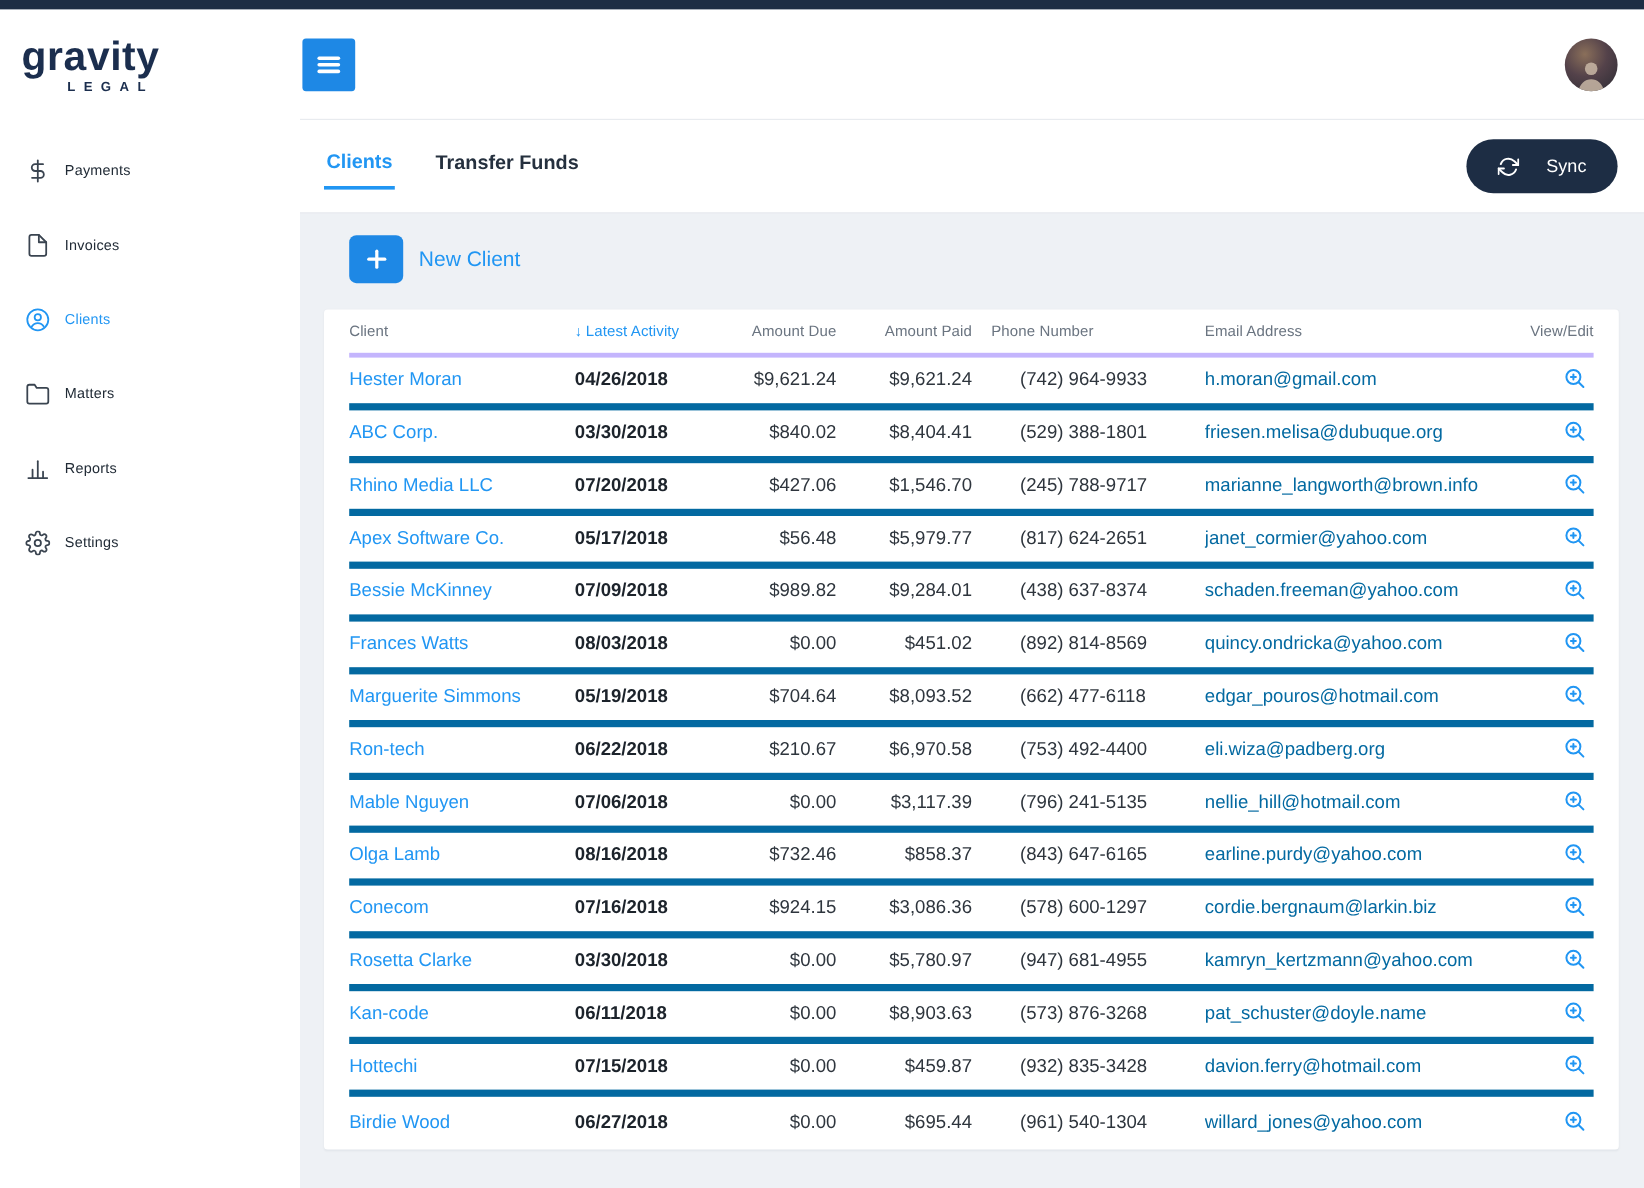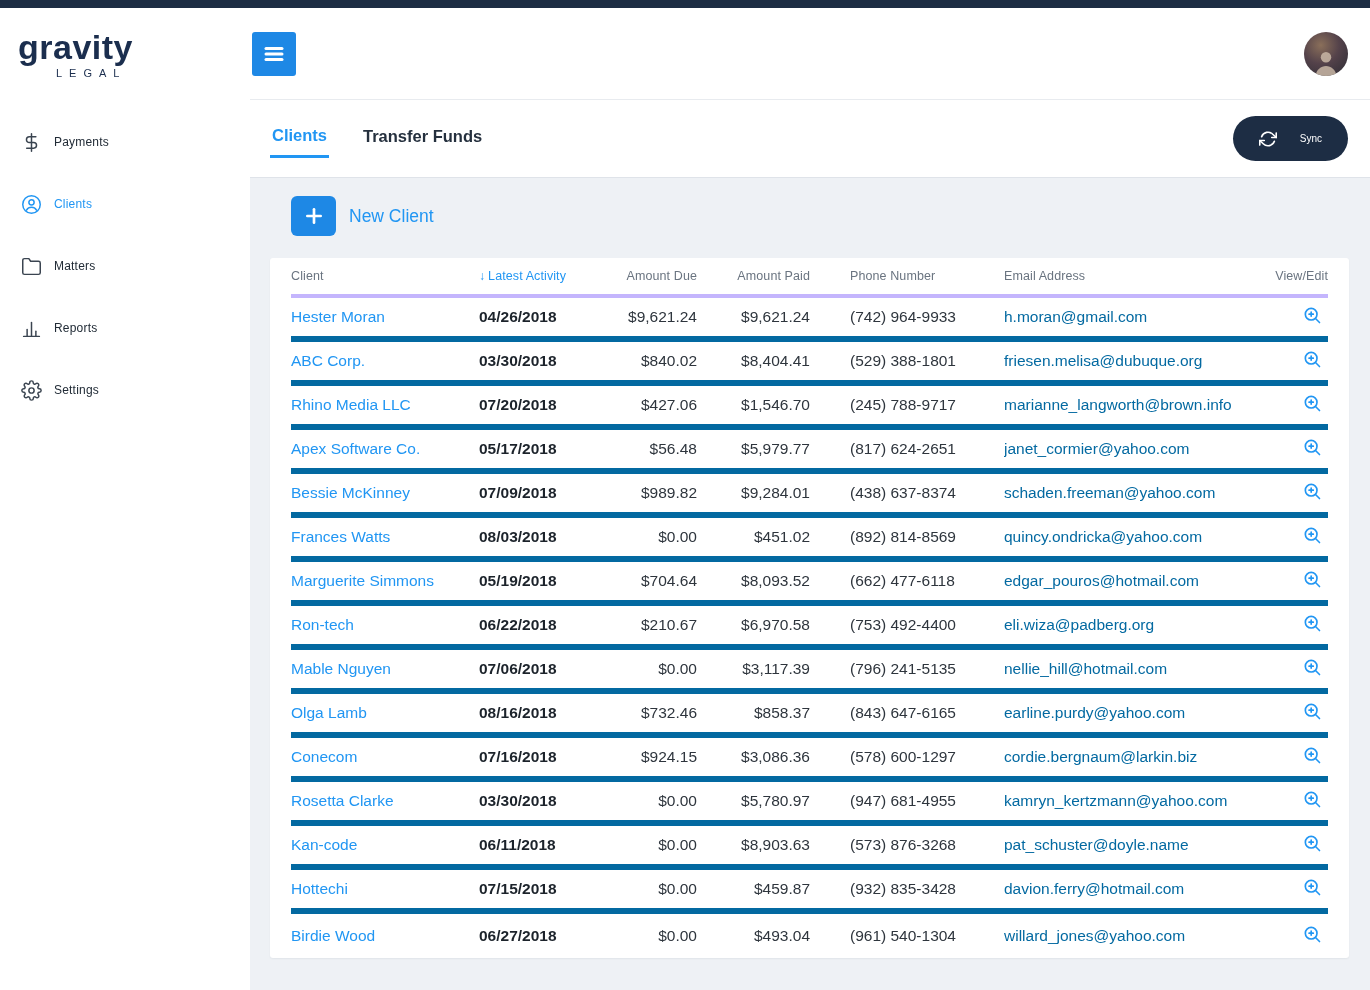--- a/index.html
+++ b/index.html
@@ -16,21 +16,21 @@
   
   .sidebar {
     width:250px; background:#ffffff; flex:0 0 250px;
     display:flex; flex-direction:column;
   }
   .logo-block { padding:22px 0 0 18px; height:103px; cursor:pointer; }
   .logo-word {
     font-size:34px; font-weight:700; color:#1b2e4e; letter-spacing:0.5px; line-height:1;
   }
   .logo-sub {
-    font-size:11px; font-weight:400; letter-spacing:7px; color:#1b2e4e;
+    font-size:11px; font-weight:700; letter-spacing:7px; color:#1b2e4e;
     margin:3px 0 0 38px;
   }
   .nav-item {
     height:62px; display:flex; align-items:center; padding-left:20px;
     cursor:pointer; color:#212b36;
   }
   .nav-item .nav-icon { width:22px; height:22px; display:flex; align-items:center; justify-content:center; margin-right:12px; }
   .nav-item .nav-icon svg { width:21px; height:21px; stroke:#3a4450; stroke-width:1.7; fill:none; stroke-linecap:round; stroke-linejoin:round; }
   .nav-label { font-size:12px; font-weight:500; letter-spacing:0.2px; }
   .nav-item.active { color:#2196f3; }
@@ -59,21 +59,21 @@
   .subnav {
     height:78px; background:#ffffff; display:flex; align-items:center;
     padding:0 22px 0 20px; border-bottom:1px solid #dfe3e9;
   }
   .tab { font-size:16.5px; font-weight:600; color:#25303e; cursor:pointer; padding:6px 2px 10px; }
   .tab + .tab { margin-left:32px; }
   .tab.active { color:#2196f3; border-bottom:3px solid #2196f3; }
   .sync-btn {
     margin-left:auto; display:flex; align-items:center; gap:23px;
     background:#1d2d44; color:#ffffff; border:none; border-radius:23px;
-    height:45px; padding:0 26px; font-size:10px; font-family:inherit; cursor:pointer;
+    height:45px; padding:0 26px; font-size:15px; font-family:inherit; cursor:pointer;
   }
   .sync-btn svg { width:18px; height:18px; stroke:#ffffff; stroke-width:2.2; fill:none; stroke-linecap:round; stroke-linejoin:round; }
 
   
   .content { flex:1; background:#eef1f5; padding:18px 21px 24px 20px; overflow:hidden; }
 
   .new-client-row { display:flex; align-items:center; margin:0 0 22px 21px; cursor:pointer; width:max-content; }
   .new-client-btn {
     width:45px; height:40px; background:#1e88e5; border:none; border-radius:6px;
     display:flex; align-items:center; justify-content:center; cursor:pointer;
@@ -89,21 +89,21 @@
     display:grid;
     grid-template-columns:188px 130px 88px 113px 194px 264px 1fr;
     align-items:center;
   }
   .thead { height:40px; border-bottom:4px solid #c4b5fd; }
   .trow  { height:44px; border-bottom:6px solid #0369a1; }
   .trow:last-child { border-bottom:none; }
 
   .th { font-size:12.5px; color:#6a7480; font-weight:400; letter-spacing:0.1px; }
   .th.right { text-align:right; }
-  .th.pad-l { padding-left:40px; }
+  .th.pad-l { padding-left:16px; }
   .th.sorted { color:#2196f3; font-weight:500; }
   .th.sorted .sort-arrow { font-size:12px; margin-right:3px; }
 
   .cell { font-size:15.5px; }
   .cell.client { color:#2196f3; text-decoration:none; cursor:pointer; font-weight:400; }
   .cell.activity { font-weight:700; color:#1c232b; }
   .cell.num { text-align:right; color:#2e353d; }
   .cell.phone { padding-left:40px; color:#2e353d; }
   .cell.email { color:#0369a1; overflow:hidden; text-overflow:ellipsis; white-space:nowrap; }
   .cell.view { text-align:right; padding-right:6px; }
@@ -125,20 +125,29 @@
 
     <nav>
       <div class="nav-item">
         <span class="nav-icon">
           <svg viewBox="0 0 24 24">
               <line x1="12" y1="2" x2="12" y2="22"></line>
               <path d="M17 5.5H9.5a3.25 3.25 0 0 0 0 6.5h5a3.25 3.25 0 0 1 0 6.5H6.5"></path>
             </svg>
         </span>
         <span class="nav-label">Payments</span>
+      </div>
+      <div class="nav-item">
+        <span class="nav-icon">
+          <svg viewBox="0 0 24 24">
+              <path d="M13 2H6a2 2 0 0 0-2 2v16a2 2 0 0 0 2 2h12a2 2 0 0 0 2-2V9z"></path>
+              <polyline points="13 2 13 9 20 9"></polyline>
+            </svg>
+        </span>
+        <span class="nav-label">Invoices</span>
       </div>
       <div class="nav-item active">
         <span class="nav-icon">
           <svg viewBox="0 0 24 24">
               <circle cx="12" cy="12" r="10"></circle>
               <circle cx="12" cy="9.5" r="3"></circle>
               <path d="M6.3 18.4a6.6 6.6 0 0 1 11.4 0"></path>
             </svg>
         </span>
         <span class="nav-label">Clients</span>
@@ -493,21 +502,21 @@
                     <line x1="8.5" y1="11" x2="13.5" y2="11"></line>
                   </svg>
       </span>
     </div>
   </div>
 
   <div class="trow">
     <a class="cell client">Birdie Wood</a>
     <div class="cell activity">06/27/2018</div>
     <div class="cell num">$0.00</div>
-    <div class="cell num">$493.04</div>
+    <div class="cell num">$695.44</div>
     <div class="cell phone">(961) 540-1304</div>
     <div class="cell email">willard_jones@yahoo.com</div>
     <div class="cell view">
       <span class="zoom-btn">
         <svg viewBox="0 0 24 24">
                     <circle cx="11" cy="11" r="7"></circle>
                     <line x1="21" y1="21" x2="16.2" y2="16.2"></line>
                     <line x1="11" y1="8.5" x2="11" y2="13.5"></line>
                     <line x1="8.5" y1="11" x2="13.5" y2="11"></line>
                   </svg>

